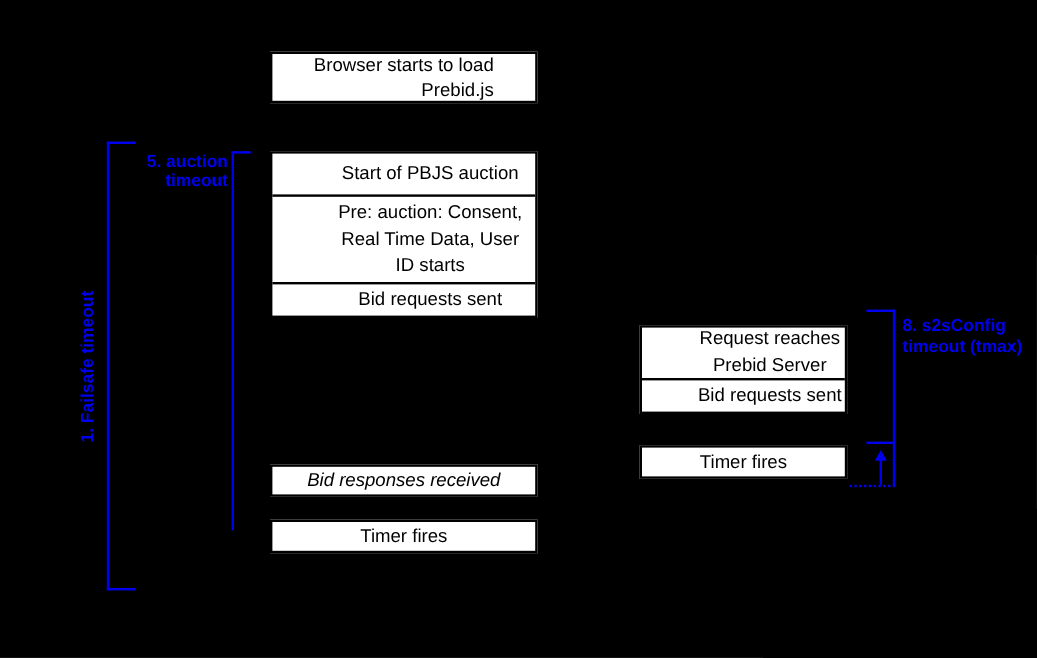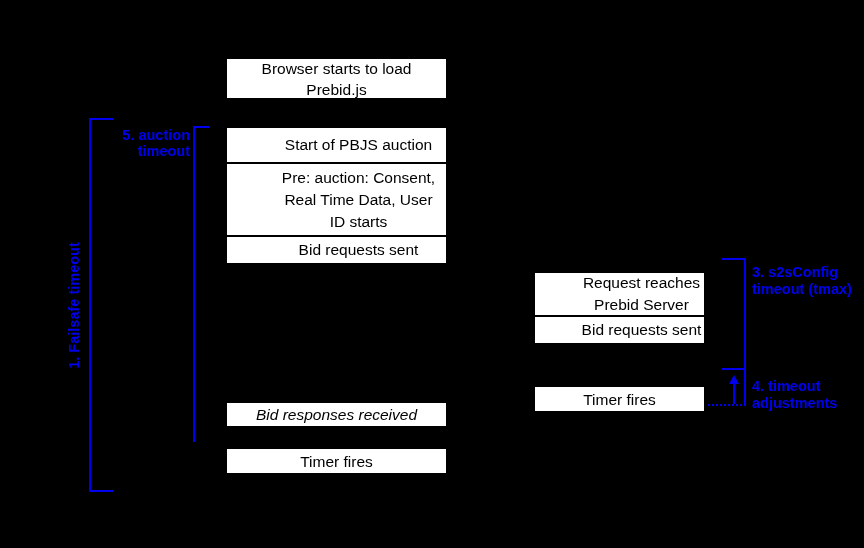--- a/index.html
+++ b/index.html
@@ -20,25 +20,24 @@
     overflow: hidden;
   }
   .box {
     position: absolute;
     background: var(--box_fill);
     border: 2px solid var(--box_border);
     color: var(--box_text);
     display: flex;
     align-items: center;
     justify-content: center;
-    text-align: center;
+    text-align: right;
     font-size: 15.5px;
     line-height: 21px;
     white-space: pre-line;
-    margin-top: 14px;
   }
   .stack {
     position: absolute;
     background: var(--box_fill);
     border: 2px solid var(--box_border);
   }
   .stack .cell {
     display: flex;
     align-items: center;
     justify-content: center;
@@ -126,23 +125,21 @@
   <div class="box" style="left:533px; top:371px; width:173px; height:28px;">Timer fires</div>
 
   <div class="bracket-left" style="left:89px; top:118px; width:24px; height:374px;"></div>
   <div class="blabel rot" style="left:5px; top:297px; width:138px; height:17px;">1. Failsafe timeout</div>
 
   <div class="bracket-left open-bottom" style="left:193px; top:126px; width:16px; height:316px;"></div>
   <div class="blabel" style="left:96px; top:127px; width:94px; text-align:right; line-height:16px;">5. auction
 timeout</div>
 
   <div class="bracket-right" style="left:722px; top:258px; width:24px; height:112px;"></div>
-  <div class="blabel" style="left:752px; top:264px;">3. s2sConfig
+  <div class="blabel" style="left:752px; top:264px;">8. s2sConfig
 timeout (tmax)</div>
 
   <div class="vline" style="left:744px; top:370px; height:35px;"></div>
   <div class="dotted" style="left:708px; top:404px; width:38px;"></div>
   <div class="vline" style="left:733px; top:383px; height:21px;"></div>
   <div class="arrow-head" style="left:729px; top:375px;"></div>
-  <div class="blabel" style="left:752px; top:378px;">4. timeout
-adjustments</div>
 
 </div>
 
 </body></html>

